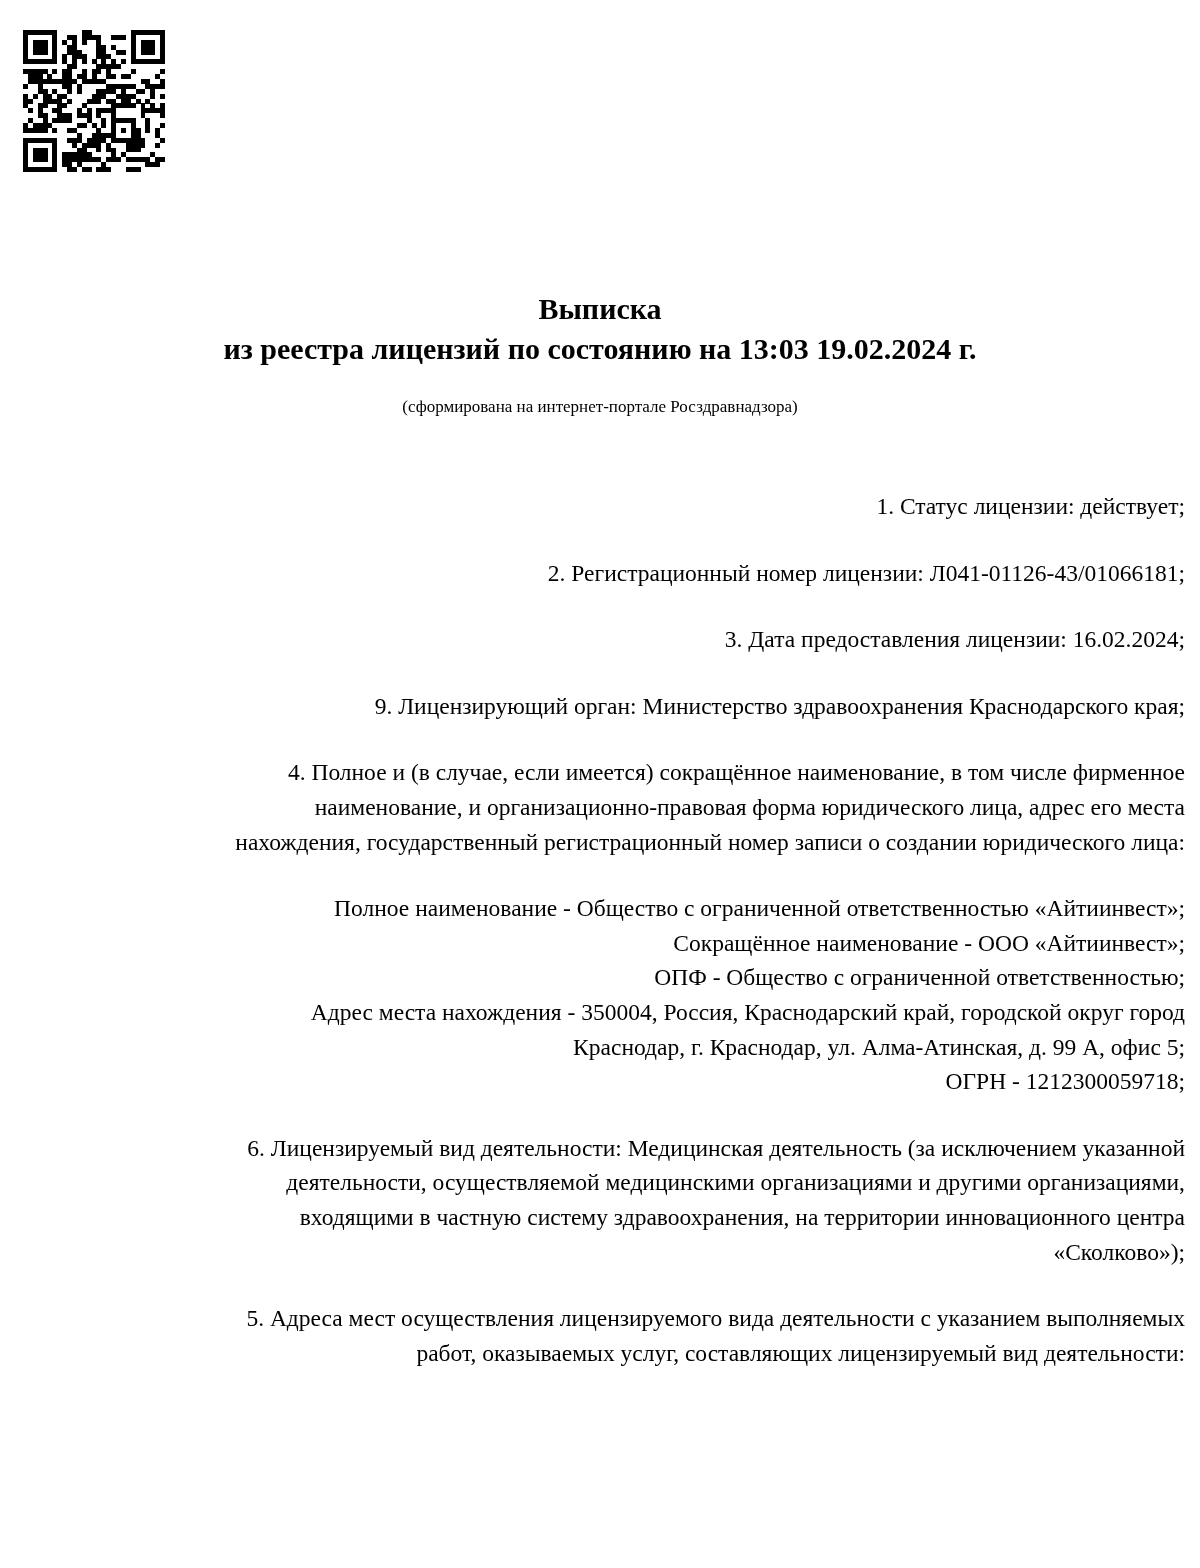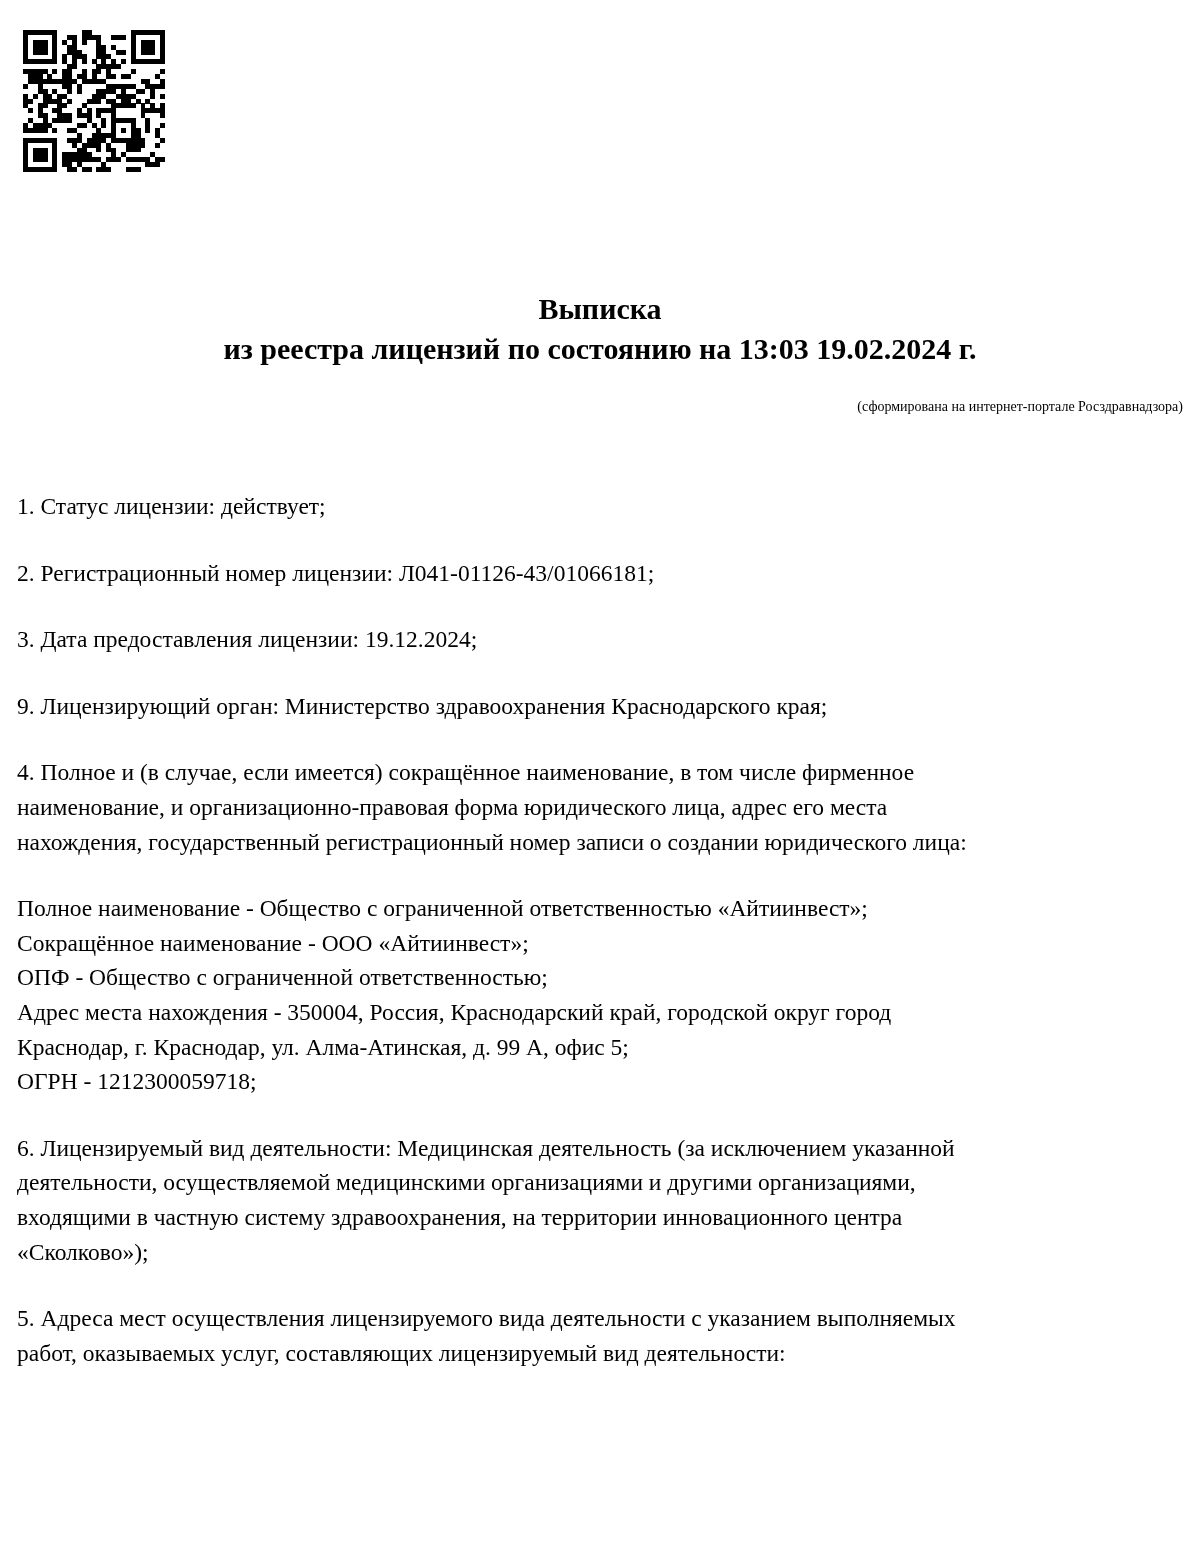--- a/index.html
+++ b/index.html
@@ -35,35 +35,36 @@
     margin-top: 8px;
   }
   .title-line {
     display: block;
   }
   .subtitle {
     position: absolute;
     top: 394px;
     left: 17px;
     right: 17px;
-    text-align: right;
-    font-size: 14px;
+    text-align: center;
+    font-size: 17px;
     line-height: 26px;
   }
   .content {
     position: absolute;
     top: 489px;
     left: 17px;
     right: 15px;
     font-size: 23.5px;
     line-height: 34.6px;
   }
   .content p {
     margin: 0 0 32px 0;
     white-space: pre-line;
+    text-align: right;
   }
 </style>
 </head>
 <body>
 
 <div class="page">
 
   <svg id="qr-svg" class="qr" viewBox="0 0 142 142" fill="#000000" shape-rendering="crispEdges">
       <rect x="0.00" y="0.00" width="4.96" height="4.96"></rect>
       <rect x="4.90" y="0.00" width="4.96" height="4.96"></rect>
@@ -492,21 +493,21 @@
   <div class="title">
     <span class="title-line">Выписка</span>
     <span class="title-line">из реестра лицензий по состоянию на 13:03 19.02.2024 г.</span>
   </div>
 
   <div class="subtitle">(сформирована на интернет-портале Росздравнадзора)</div>
 
   <div class="content">
     <p>1. Статус лицензии: действует;</p>
     <p>2. Регистрационный номер лицензии: Л041-01126-43/01066181;</p>
-    <p>3. Дата предоставления лицензии: 19.12.2024;</p>
+    <p>3. Дата предоставления лицензии: 16.02.2024;</p>
     <p>9. Лицензирующий орган: Министерство здравоохранения Краснодарского края;</p>
     <p>4. Полное и (в случае, если имеется) сокращённое наименование, в том числе фирменное
 наименование, и организационно-правовая форма юридического лица, адрес его места
 нахождения, государственный регистрационный номер записи о создании юридического лица:</p>
     <p>Полное наименование - Общество с ограниченной ответственностью «Айтиинвест»;
 Сокращённое наименование - ООО «Айтиинвест»;
 ОПФ - Общество с ограниченной ответственностью;
 Адрес места нахождения - 350004, Россия, Краснодарский край, городской округ город
 Краснодар, г. Краснодар, ул. Алма-Атинская, д. 99 А, офис 5;
 ОГРН - 1212300059718;</p>

